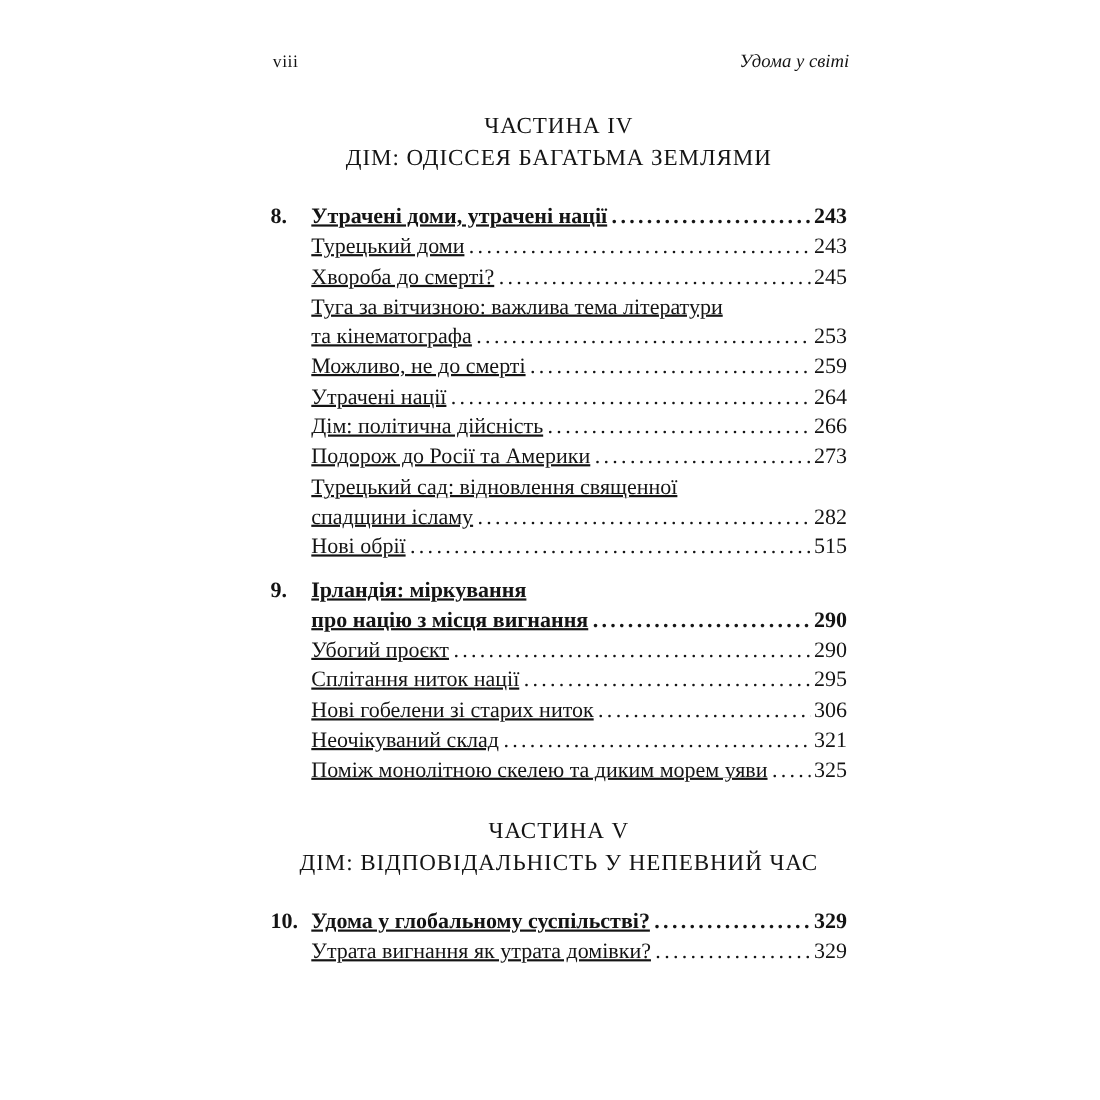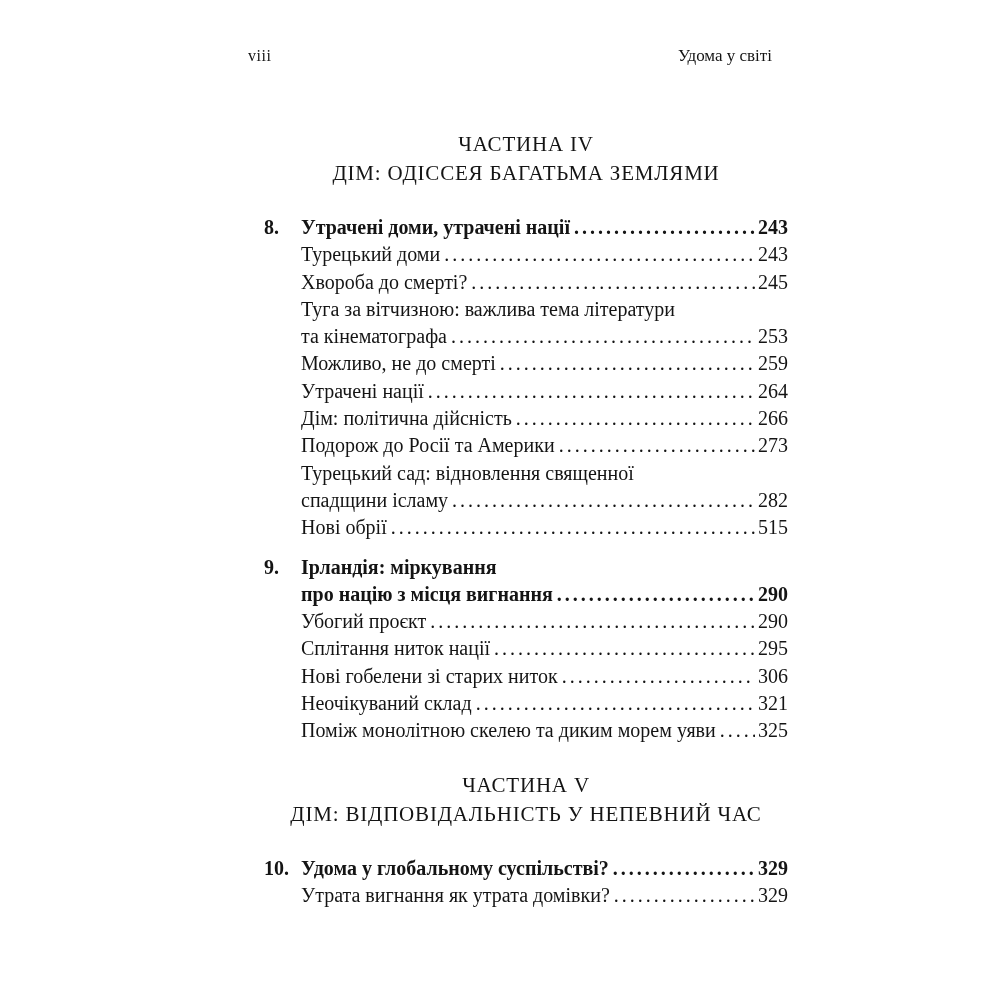--- a/index.html
+++ b/index.html
@@ -26,28 +26,28 @@
     display: flex;
     justify-content: space-between;
     align-items: baseline;
     font-size: 17px;
   }
   .folio {
     font-size: 16px;
     letter-spacing: 0.5px;
   }
   .running-title {
+    font-style: italic;
     font-size: 17px;
   }
   .content {
     position: absolute;
     top: 100px;
-    left: 264px;
+    left: 246px;
     width: 524px;
-    margin-top: 30px;
   }
   section[data-name="toc-section"] { display: block; }
   section[data-name="toc-section"] + section[data-name="toc-section"] {
     margin-top: 26px;
   }
   .part-heading {
     text-align: center;
     font-size: 21px;
     line-height: 29px;
     letter-spacing: 0.8px;
@@ -66,20 +66,21 @@
     align-items: baseline;
     font-size: 20px;
     line-height: 27.3px;
   }
   .num {
     flex: 0 0 37px;
     width: 37px;
   }
   .text {
     white-space: nowrap;
+    text-decoration: underline;
   }
   .dots {
     flex: 1 1 auto;
     overflow: hidden;
     white-space: nowrap;
     margin: 0 3px 0 4px;
     letter-spacing: 3px;
   }
   .dots::after {
     content: "..................................................................................................";

